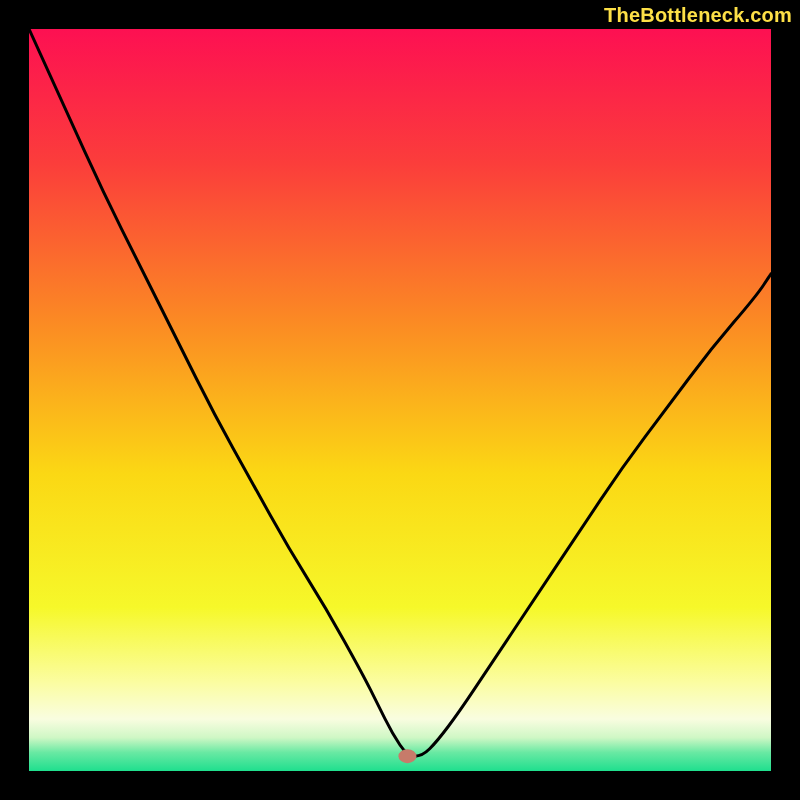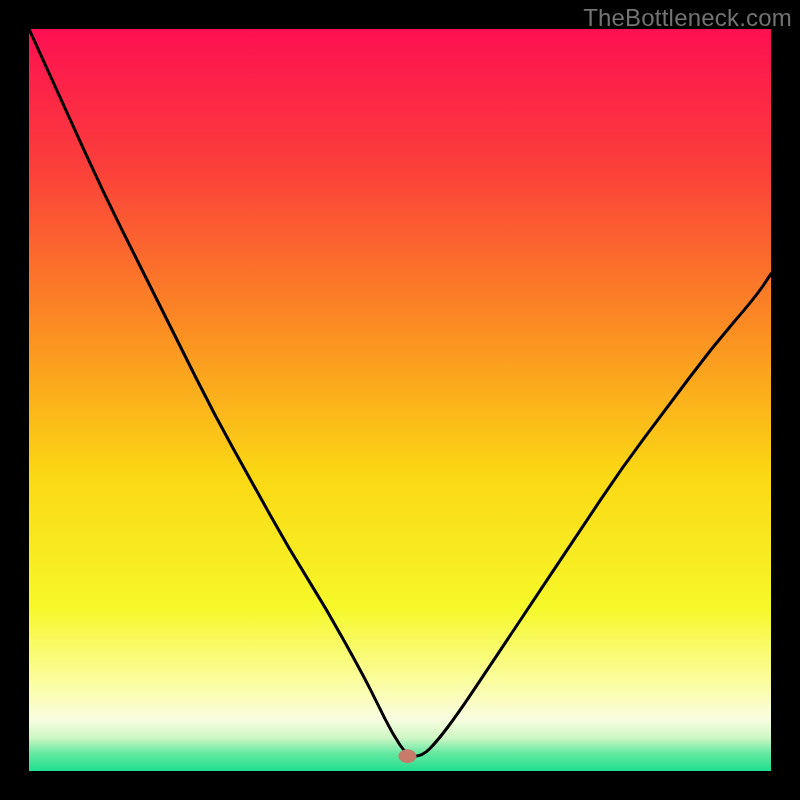--- a/index.html
+++ b/index.html
@@ -23,23 +23,23 @@
     position: absolute;
     left: 0;
     top: 0;
     width: 742px;
     height: 742px;
   }
   .watermark {
     position: absolute;
     top: 4px;
     right: 8px;
-    color: #737373;
-    font-size: 24px;
-    font-weight: 400;
+    color: #fde047;
+    font-size: 20px;
+    font-weight: 700;
     letter-spacing: 0.2px;
     user-select: none;
   }
 </style>
 </head>
 <body>
 
 <div class="frame">
   <svg class="chart-svg" viewBox="0 0 742 742" preserveAspectRatio="none">
     <defs>

